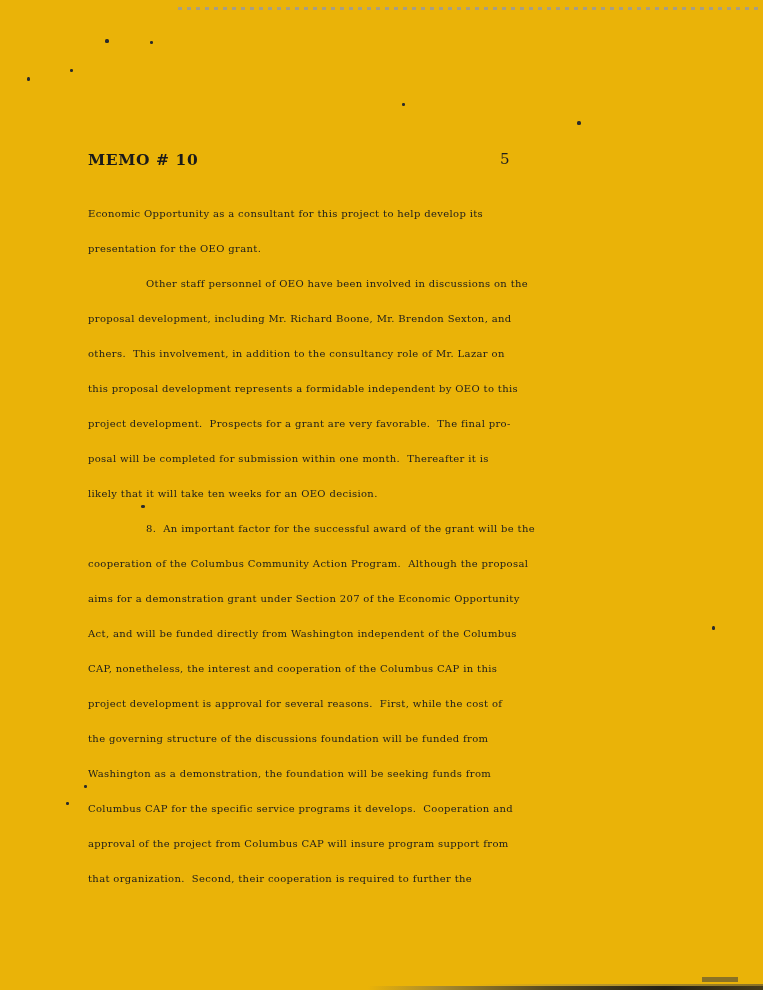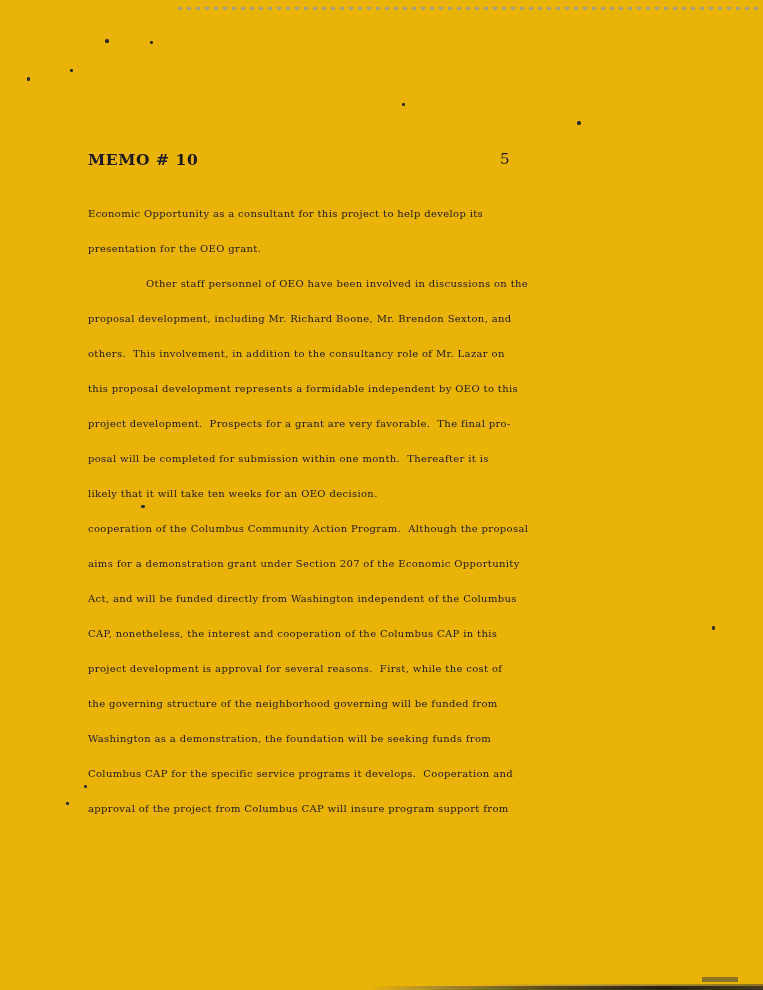--- a/index.html
+++ b/index.html
@@ -132,29 +132,31 @@
   <div class="body-text">
       <div class="line">Economic Opportunity as a consultant for this project to help develop its</div>
       <div class="line">presentation for the OEO grant.</div>
       <div class="line indent">Other staff personnel of OEO have been involved in discussions on the</div>
       <div class="line">proposal development, including Mr. Richard Boone, Mr. Brendon Sexton, and</div>
       <div class="line">others.  This involvement, in addition to the consultancy role of Mr. Lazar on</div>
       <div class="line">this proposal development represents a formidable independent by OEO to this</div>
       <div class="line">project development.  Prospects for a grant are very favorable.  The final pro-</div>
       <div class="line">posal will be completed for submission within one month.  Thereafter it is</div>
       <div class="line">likely that it will take ten weeks for an OEO decision.</div>
+      <div class="line indent">8.  An important factor for the successful award of the grant will be the</div>
       <div class="line">cooperation of the Columbus Community Action Program.  Although the proposal</div>
       <div class="line">aims for a demonstration grant under Section 207 of the Economic Opportunity</div>
       <div class="line">Act, and will be funded directly from Washington independent of the Columbus</div>
       <div class="line">CAP, nonetheless, the interest and cooperation of the Columbus CAP in this</div>
       <div class="line">project development is approval for several reasons.  First, while the cost of</div>
-      <div class="line">the governing structure of the neighborhood governing will be funded from</div>
+      <div class="line">the governing structure of the discussions foundation will be funded from</div>
       <div class="line">Washington as a demonstration, the foundation will be seeking funds from</div>
       <div class="line">Columbus CAP for the specific service programs it develops.  Cooperation and</div>
       <div class="line">approval of the project from Columbus CAP will insure program support from</div>
+      <div class="line">that organization.  Second, their cooperation is required to further the</div>
     </div>
 
   <div class="bottom-streak"></div>
   <div class="bottom-streak2"></div>
   <div class="smudge"></div>
 
 <div class="speck" style="left: 27px; top: 77px; width: 3px; height: 4px;"></div>
     <div class="speck" style="left: 70px; top: 69px; width: 3px; height: 3px;"></div>
     <div class="speck" style="left: 105px; top: 39px; width: 4px; height: 4px;"></div>
     <div class="speck" style="left: 150px; top: 41px; width: 3px; height: 3px;"></div>

